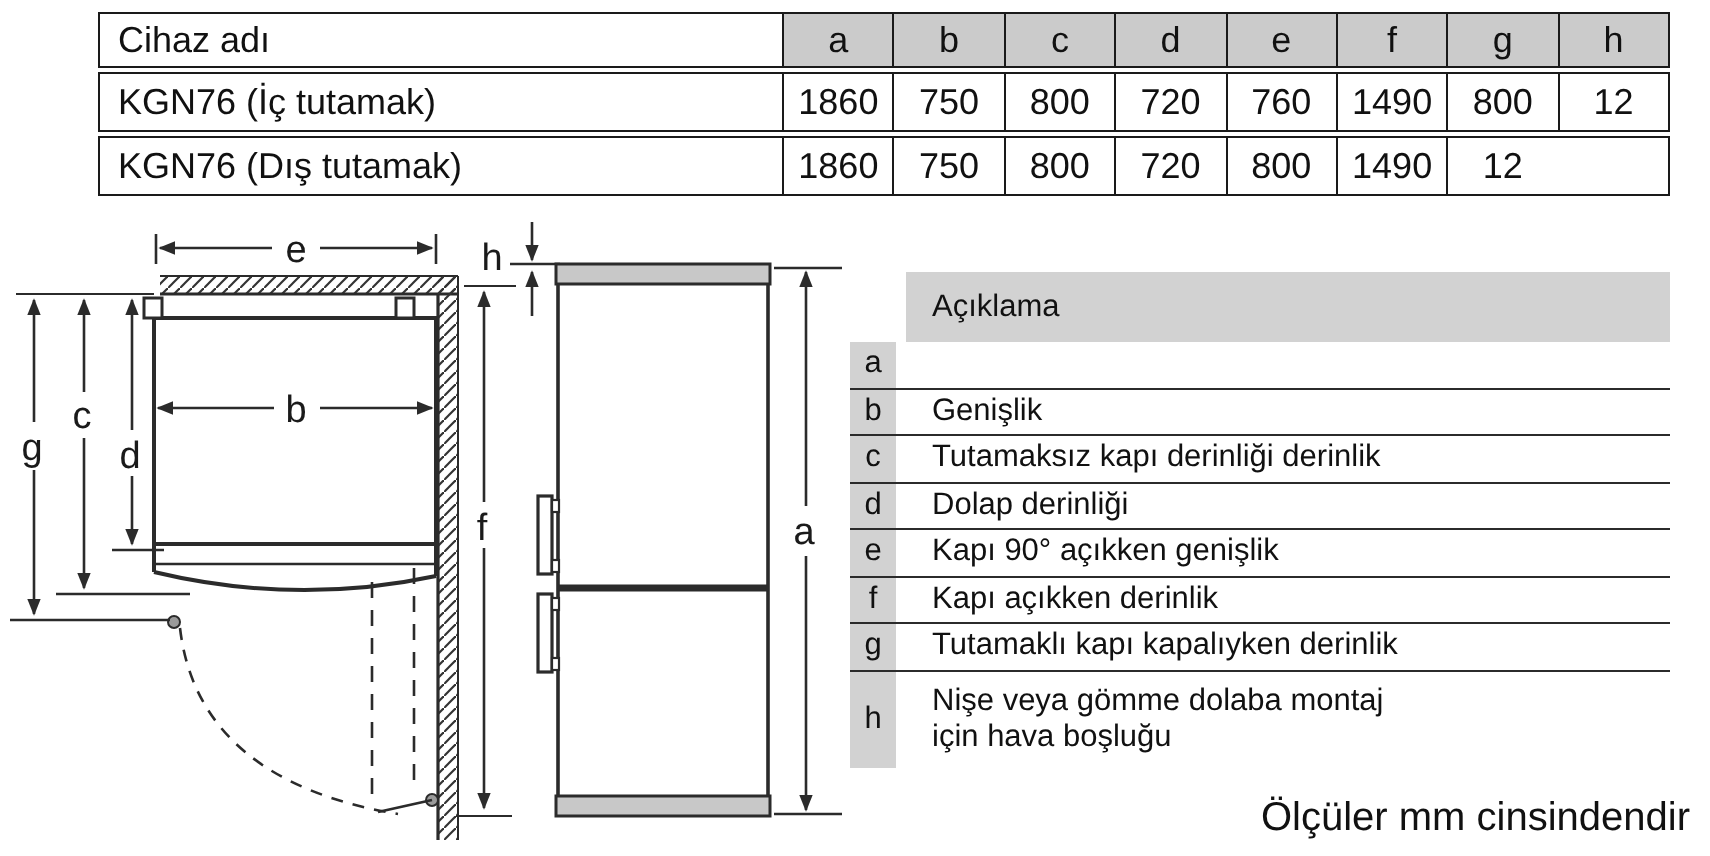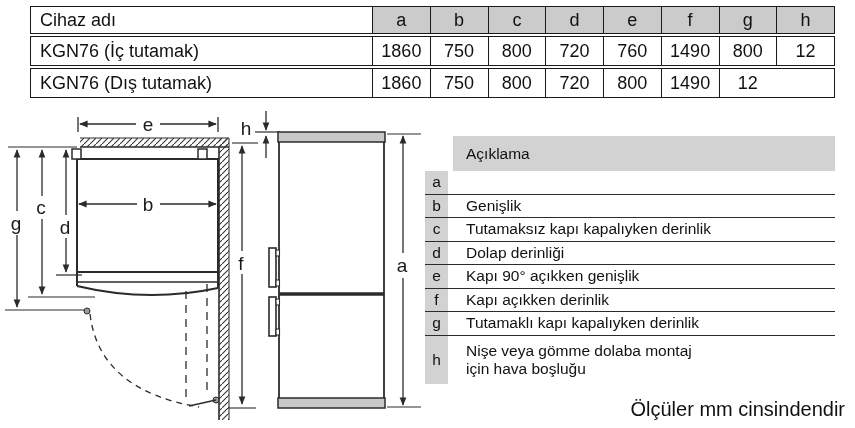--- a/index.html
+++ b/index.html
@@ -2,21 +2,21 @@
 <html><head>
 <meta charset="utf-8">
 <style>
   html,body{margin:0;padding:0;background:#fff;}
   body{width:855px;height:428px;position:relative;overflow:hidden;
        font-family:"Liberation Sans","DejaVu Sans",sans-serif;color:#111;}
 
   
   .spec-table{position:absolute;left:30px;top:6px;width:805px;box-sizing:border-box;font-size:18px;}
   .st-row{display:grid;grid-template-columns:341px repeat(8,1fr);
-          border:1.6px solid #1a1a1a;background:#fff;box-sizing:border-box;}
+          border:1.6px solid #1a1a1a;background:#fff;box-sizing:border-box;margin-left:19px;}
   .st-row + .st-row{margin-top:2px;}
   .st-cell{display:flex;align-items:center;justify-content:center;height:26px;box-sizing:border-box;}
   .st-row.data .st-cell{height:28px;}
   .st-cell + .st-cell{border-left:1.6px solid #1a1a1a;}
   .st-name{justify-content:flex-start;padding-left:9px;}
   .st-header .st-col{background:#cbcbcb;}
 
   
   .diagram-svg{position:absolute;left:0;top:105px;}
   .dim-label{font-family:"Liberation Sans","DejaVu Sans",sans-serif;font-size:19px;fill:#1a1a1a;text-anchor:middle;}
@@ -175,21 +175,21 @@
   </div>
   <div class="lg-row">
     <div class="lg-key">a</div>
   </div>
   <div class="lg-row">
     <div class="lg-key">b</div>
     <div class="lg-text">Genişlik</div>
   </div>
   <div class="lg-row">
     <div class="lg-key">c</div>
-    <div class="lg-text">Tutamaksız kapı kapalıyken derinlik</div>
+    <div class="lg-text">Tutamaksız kapı derinliği derinlik</div>
   </div>
   <div class="lg-row">
     <div class="lg-key">d</div>
     <div class="lg-text">Dolap derinliği</div>
   </div>
   <div class="lg-row">
     <div class="lg-key">e</div>
     <div class="lg-text">Kapı 90° açıkken genişlik</div>
   </div>
   <div class="lg-row">

